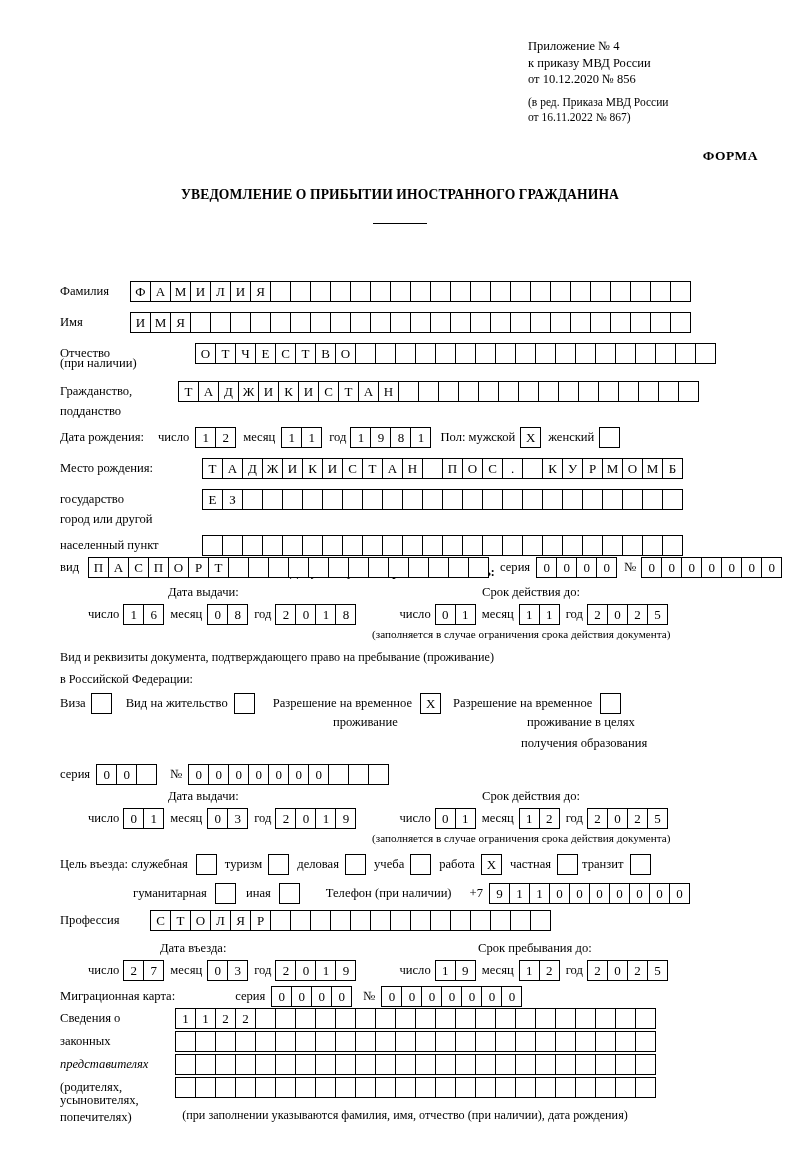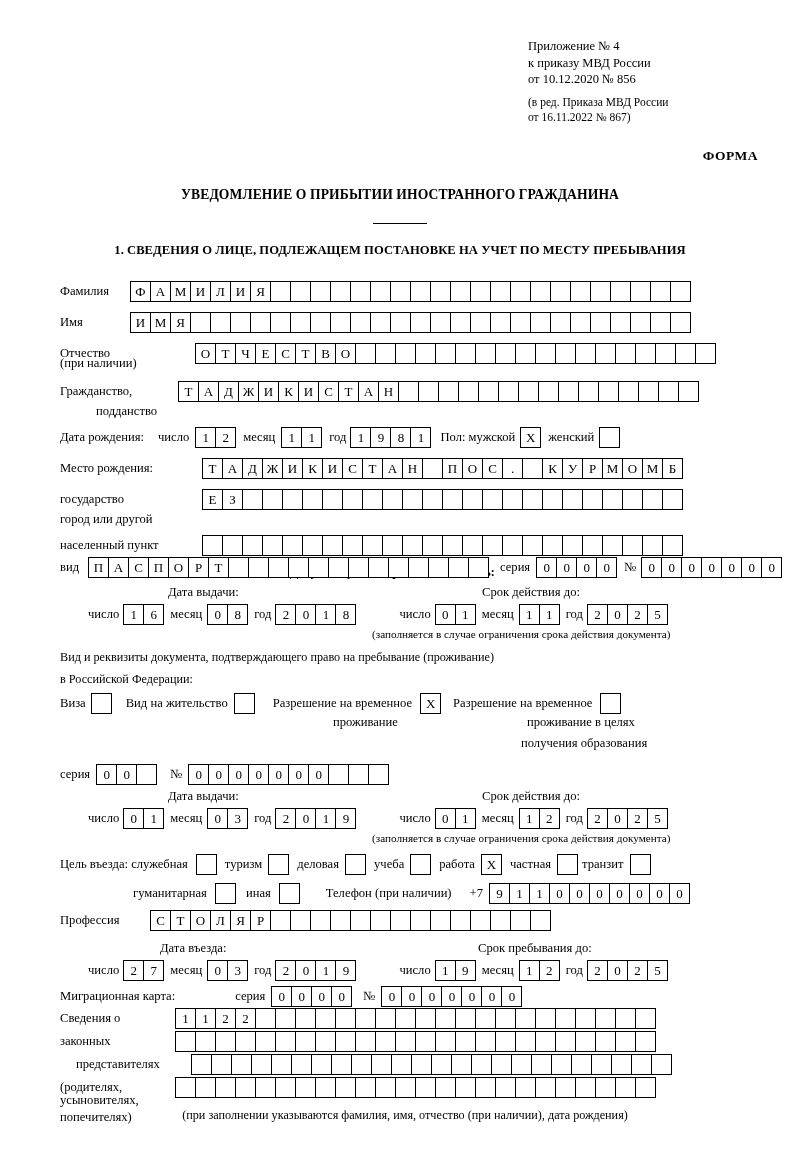--- a/index.html
+++ b/index.html
@@ -103,21 +103,20 @@
     <div class="small">от 16.11.2022 № 867)</div>
   </div>
 
   <div class="forma">ФОРМА</div>
 
   <div class="title">
     <div>УВЕДОМЛЕНИЕ О ПРИБЫТИИ ИНОСТРАННОГО ГРАЖДАНИНА</div>
     <div><span class="ul"></span></div>
   </div>
 
-  <div class="section1">1. СВЕДЕНИЯ О ЛИЦЕ, ПОДЛЕЖАЩЕМ ПОСТАНОВКЕ НА УЧЕТ ПО МЕСТУ ПРЕБЫВАНИЯ</div>
 
   <div class="row" style="top:281px;left:60px;">
     <div class="lbl" style="width:70px;">Фамилия</div>
     <div class="cells" id="surname-cells">
         <div class="cell">Ф</div>
         <div class="cell">А</div>
         <div class="cell">М</div>
         <div class="cell">И</div>
         <div class="cell">Л</div>
         <div class="cell">И</div>
@@ -239,21 +238,21 @@
         <div class="cell"></div>
         <div class="cell"></div>
         <div class="cell"></div>
         <div class="cell"></div>
         <div class="cell"></div>
         <div class="cell"></div>
         <div class="cell"></div>
         <div class="cell"></div>
       </div>
   </div>
-  <div class="row" style="top:404px;left:60px;margin-left:36px;">
+  <div class="row" style="top:404px;left:60px;">
     <div class="lbl">подданство</div>
   </div>
 
   <div class="row" style="top:427px;left:60px;">
     <div class="lbl">Дата рождения:</div>
     <div class="lbl" style="margin-left:14px;">число</div>
     <div class="cells" id="birth-day" style="margin-left:6px;">
         <div class="cell">1</div>
         <div class="cell">2</div>
       </div>
@@ -738,21 +737,21 @@
         <div class="cell"></div>
         <div class="cell"></div>
         <div class="cell"></div>
         <div class="cell"></div>
         <div class="cell"></div>
         <div class="cell"></div>
         <div class="cell"></div>
         <div class="cell"></div>
       </div>
   </div>
-  <div class="row" style="top:1054px;left:76px;">
+  <div class="row" style="top:1054px;left:60px;font-style:italic;">
     <div class="lbl" style="width:115px;">представителях</div>
     <div class="cells" id="lr-row3">
         <div class="cell"></div>
         <div class="cell"></div>
         <div class="cell"></div>
         <div class="cell"></div>
         <div class="cell"></div>
         <div class="cell"></div>
         <div class="cell"></div>
         <div class="cell"></div>

